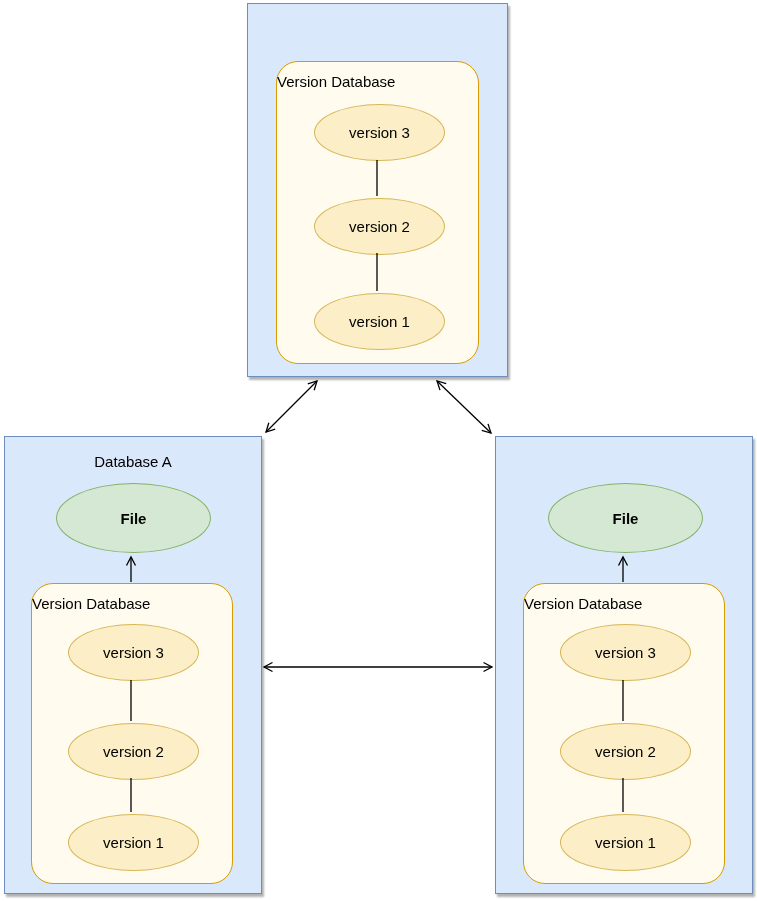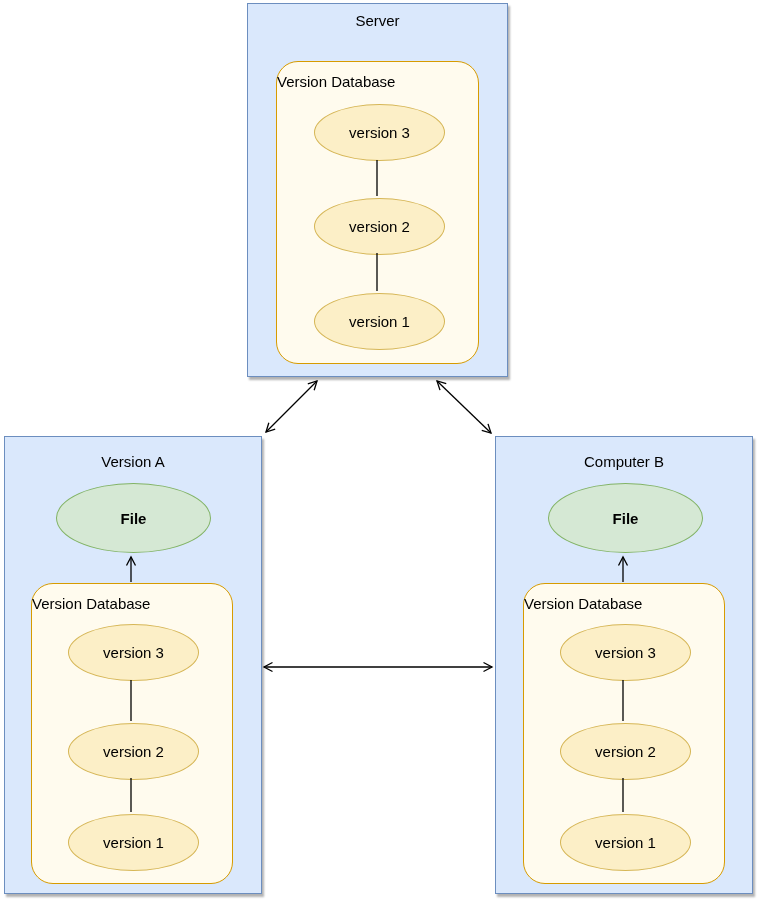--- a/index.html
+++ b/index.html
@@ -86,45 +86,43 @@
 
     <line class="connector" x1="131" y1="582" x2="131" y2="557" marker-end="url(#arrowOpen)"></line>
     <line class="connector" x1="623" y1="582" x2="623" y2="557" marker-end="url(#arrowOpen)"></line>
 
     <line class="connector" x1="266" y1="432" x2="317" y2="381" marker-start="url(#arrowOpen)" marker-end="url(#arrowOpen)"></line>
     <line class="connector" x1="437" y1="381" x2="491" y2="433" marker-start="url(#arrowOpen)" marker-end="url(#arrowOpen)"></line>
     <line class="connector" x1="264" y1="667" x2="492" y2="667" marker-start="url(#arrowOpen)" marker-end="url(#arrowOpen)"></line>
   </svg>
 
   <div class="box" style="left:247px; top:3px; width:261px; height:374px;">
-    <div class="box-label" style="top:8px;">Server</div>
 
     <div class="vdb" style="left:28px; top:57px; width:203px; height:303px;">
       <div class="vdb-label">Version Database</div>
       <div class="vnode" style="left:37px; top:42px;">version 3</div>
       <div class="vnode" style="left:37px; top:136px;">version 2</div>
       <div class="vnode" style="left:37px; top:231px;">version 1</div>
     </div>
   </div>
 
   <div class="box" style="left:4px; top:436px; width:258px; height:458px;">
-    <div class="box-label" style="top:16px;">Version A</div>
+    <div class="box-label" style="top:16px;">Database A</div>
 
     <div class="file-node" style="left:51px; top:46px;">File</div>
 
     <div class="vdb" style="left:26px; top:146px; width:202px; height:301px;">
       <div class="vdb-label">Version Database</div>
       <div class="vnode" style="left:36px; top:40px;">version 3</div>
       <div class="vnode" style="left:36px; top:139px;">version 2</div>
       <div class="vnode" style="left:36px; top:230px;">version 1</div>
     </div>
   </div>
 
   <div class="box" style="left:495px; top:436px; width:258px; height:458px;">
-    <div class="box-label" style="top:16px;">Computer B</div>
 
     <div class="file-node" style="left:52px; top:46px;">File</div>
 
     <div class="vdb" style="left:27px; top:146px; width:202px; height:301px;">
       <div class="vdb-label">Version Database</div>
       <div class="vnode" style="left:36px; top:40px;">version 3</div>
       <div class="vnode" style="left:36px; top:139px;">version 2</div>
       <div class="vnode" style="left:36px; top:230px;">version 1</div>
     </div>
   </div>

